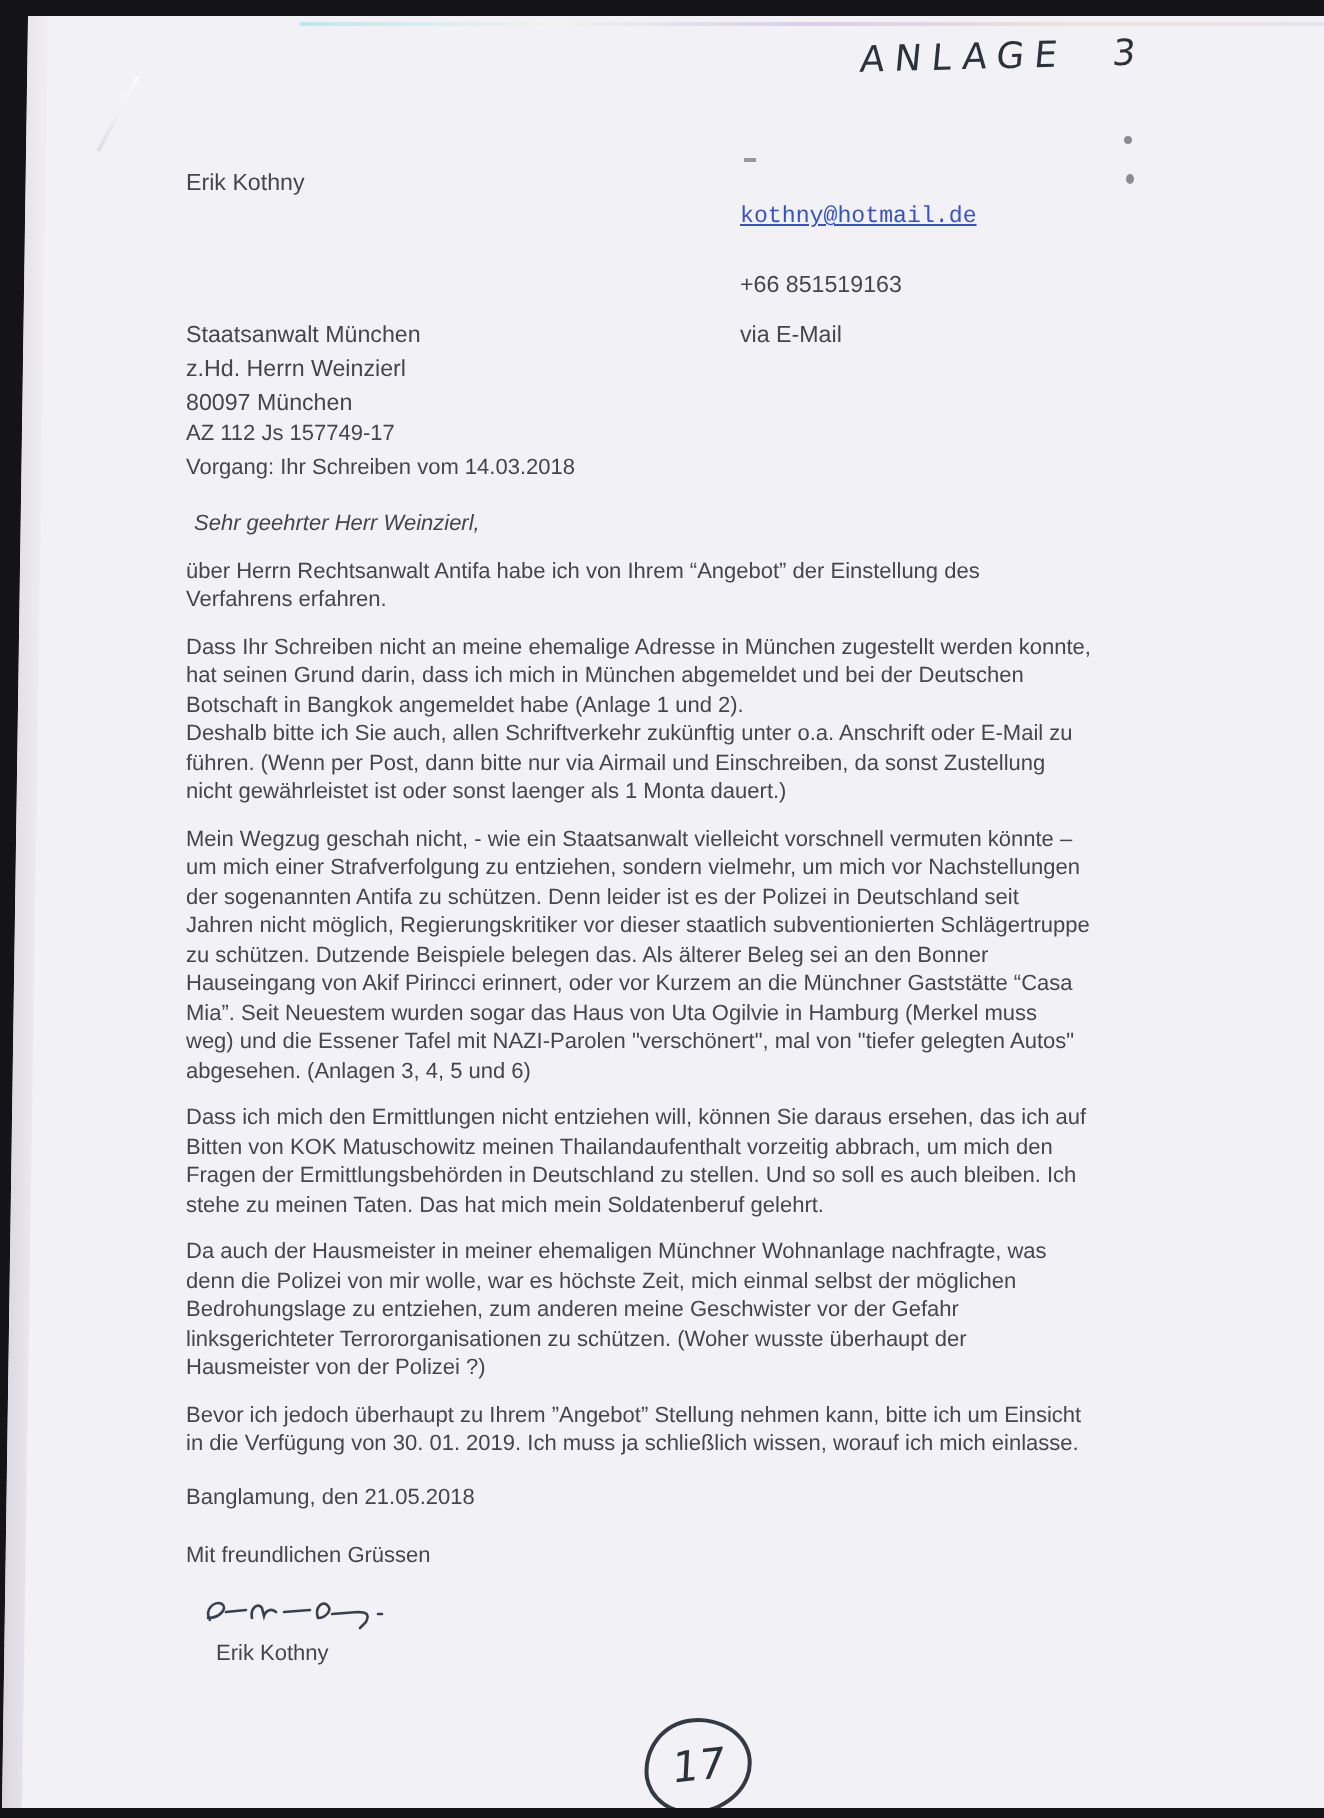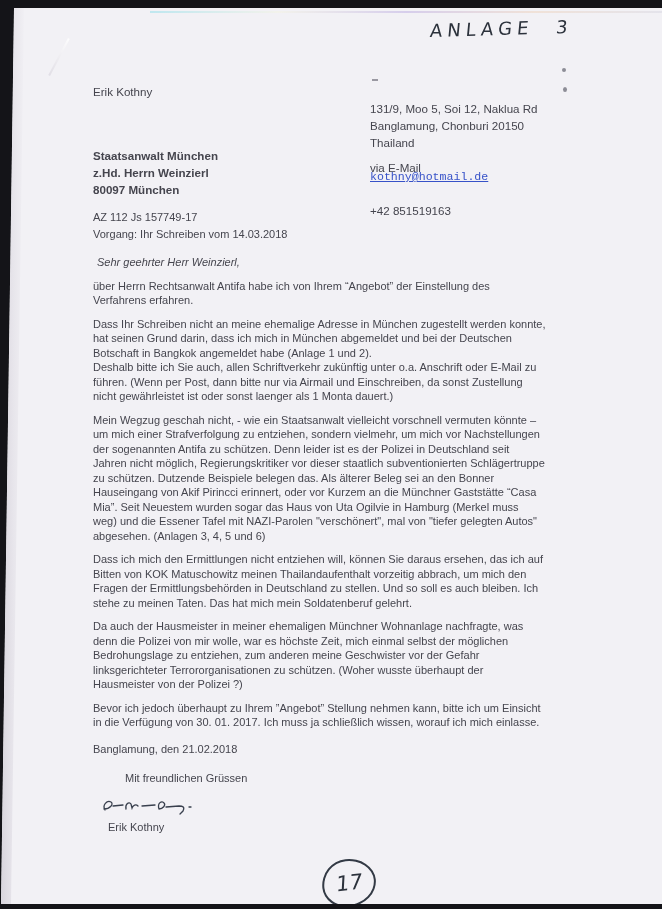--- a/index.html
+++ b/index.html
@@ -48,56 +48,53 @@
     transform:rotate(-6deg);
     display:flex; align-items:center; justify-content:center;
   }
   .page-circle span { font-size:21px; transform:skewX(-9deg); }
 
   
   .ink { color:#45454e; }
   .hdr { position:absolute; font-size:11.6px; line-height:17px; white-space:pre-line; }
   .sender-name   { left:93px;  top:75px; }
   .sender-block  { left:370px; top:75px; }
-  .recipient     { left:93px;  top:139px;font-weight:bold; }
+  .recipient     { left:93px;  top:151px; }
   .via           { left:370px; top:151px; }
   .email { color:#3752c8; text-decoration:underline;font-family:Liberation Mono, monospace; }
 
   .flow { position:absolute; left:93px; top:201px; width:552px;
           font-size:11px; line-height:14.5px; color:#45454e; }
   .refblock { line-height:16.5px; white-space:pre-line; }
   .salutation { margin:13px 0 0 4px;font-style:italic; }
   .flow p { margin:9px 0 0 0; white-space:pre-line; }
   .date-line { margin-top:12px; }
-  .closing { margin-top:15px;margin-left:32px; }
+  .closing { margin-top:15px; }
   .sig { margin-top:9px; margin-left:6px; }
   .sig svg { display:block; }
   .sig-name { margin-top:1px; margin-left:9px; }
 </style>
 </head>
 <body>
 
 <div class="page">
   <div class="page-edge"></div>
   <div class="scan-line"></div>
   <div class="crease"></div>
   <div class="speck speck1"></div>
   <div class="speck speck2"></div>
   <div class="stray-dash"></div>
 
   <div class="anlage handwriting">ANLAGE 3</div>
 
   <div class="hdr ink sender-name">Erik Kothny</div>
 
   <div class="hdr sender-block">
-    <div class="ink">131/9, Moo 5, Soi 12, Naklua Rd
-Banglamung, Chonburi 20150
-Thailand</div>
     <div class="email">kothny@hotmail.de</div>
-    <div class="ink">+42 851519163</div>
+    <div class="ink">+66 851519163</div>
   </div>
 
   <div class="hdr ink recipient">Staatsanwalt München
 z.Hd. Herrn Weinzierl
 80097 München</div>
 
   <div class="hdr ink via">via E-Mail</div>
 
   <div class="flow">
     <div class="refblock">AZ 112 Js 157749-17
@@ -125,23 +122,23 @@
     <p>Dass ich mich den Ermittlungen nicht entziehen will, können Sie daraus ersehen, das ich auf
 Bitten von KOK Matuschowitz meinen Thailandaufenthalt vorzeitig abbrach, um mich den
 Fragen der Ermittlungsbehörden in Deutschland zu stellen. Und so soll es auch bleiben. Ich
 stehe zu meinen Taten. Das hat mich mein Soldatenberuf gelehrt.</p>
     <p>Da auch der Hausmeister in meiner ehemaligen Münchner Wohnanlage nachfragte, was
 denn die Polizei von mir wolle, war es höchste Zeit, mich einmal selbst der möglichen
 Bedrohungslage zu entziehen, zum anderen meine Geschwister vor der Gefahr
 linksgerichteter Terrororganisationen zu schützen. (Woher wusste überhaupt der
 Hausmeister von der Polizei ?)</p>
     <p>Bevor ich jedoch überhaupt zu Ihrem ”Angebot” Stellung nehmen kann, bitte ich um Einsicht
-in die Verfügung von 30. 01. 2017. Ich muss ja schließlich wissen, worauf ich mich einlasse.</p>
+in die Verfügung von 30. 01. 2019. Ich muss ja schließlich wissen, worauf ich mich einlasse.</p>
 
-    <div class="date-line">Banglamung, den 21.02.2018</div>
+    <div class="date-line">Banglamung, den 21.05.2018</div>
 
     <div class="closing">Mit freundlichen Grüssen</div>
 
     <div class="sig">
       <svg width="110" height="24" viewBox="0 0 110 24">
         <g fill="none" stroke="#39404e" stroke-width="1.3" stroke-linecap="round">
           <path d="M6 15 C3 10 8 5 12 7 C15 9 11 14 5 14"></path>
           <path d="M14 11 L24 10"></path>
           <path d="M27 14 C26 9 30 6 32 9 L33 13 C34 10 37 9 39 11"></path>
           <path d="M43 11 L56 10"></path>

